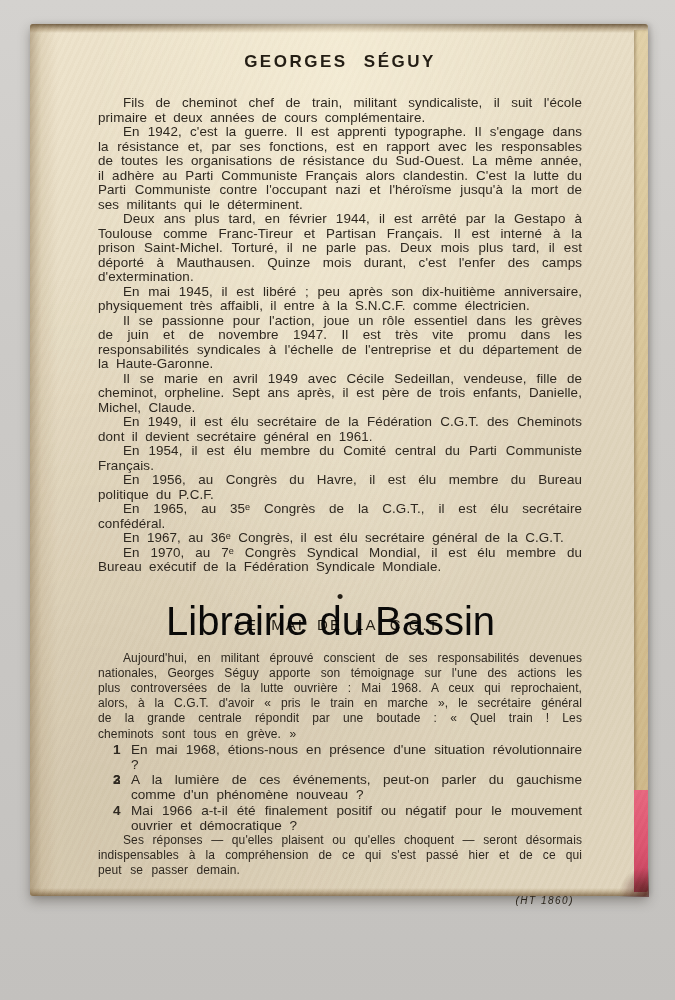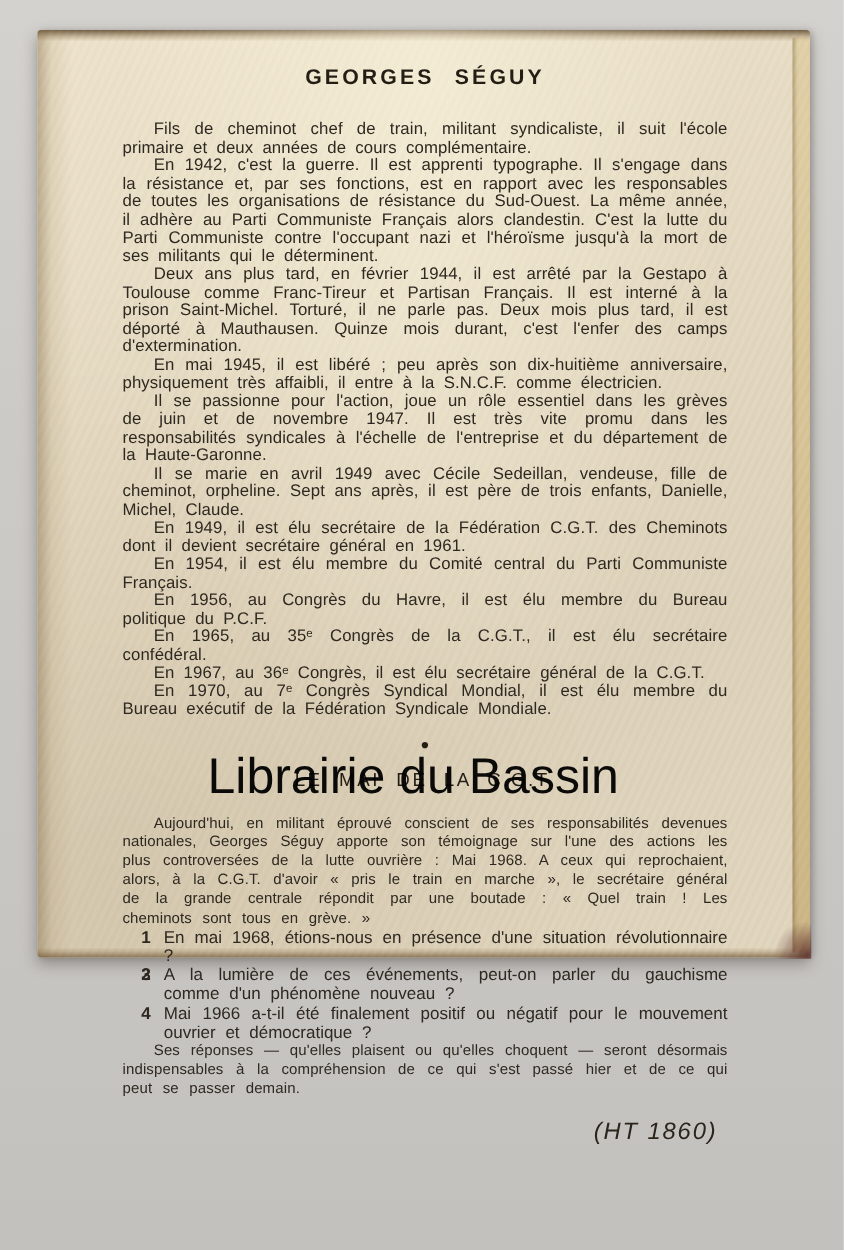--- a/index.html
+++ b/index.html
@@ -2,21 +2,21 @@
 <html><head>
 <meta charset="utf-8">
 <style>
   html,body{margin:0;padding:0;}
   body{
     width:675px;height:1000px;position:relative;overflow:hidden;
     background:linear-gradient(180deg,#d4d2cf 0%,#cccac7 35%,#c7c5c2 75%,#c3c1be 100%);
     font-family:"Liberation Sans",sans-serif;
   }
   .book{
-    position:absolute;left:30px;top:24px;width:618px;height:742px;
+    position:absolute;left:30px;top:24px;width:618px;height:872px;
     background:linear-gradient(160deg,#eee4cc 0%,#e8decб 0%,#e9dfc7 22%,#e3d8c0 45%,#ddd2ba 70%,#e1d6be 100%);
     background:linear-gradient(160deg,#eee4cc 0%,#e9dfc7 22%,#e3d8c0 45%,#ddd2ba 70%,#e1d6be 100%);
     border-radius:3px;
     box-shadow:0 5px 12px rgba(40,35,30,.35), 2px 0 4px rgba(40,35,30,.15);
   }
   .book::after{
     content:"";position:absolute;inset:0;border-radius:3px;pointer-events:none;
     background:
       radial-gradient(ellipse at 50% 6%,rgba(255,249,228,.45),transparent 55%),
       radial-gradient(ellipse at 10% 95%,rgba(135,108,70,.10),transparent 50%),
@@ -43,21 +43,21 @@
   .sep{text-align:center;font-size:19px;line-height:19px;margin:12px 0 10px;color:#241e15;}
   .section-title{margin:0 0 18px 0;text-align:center;font-size:15px;font-weight:normal;
     letter-spacing:2px;word-spacing:7px;color:#231d14;}
   .intro p,.closing{margin:0;font-size:12px;line-height:15.2px;text-align:justify;
     text-indent:25px;letter-spacing:.1px;word-spacing:5px;}
   .questions{margin:0;padding:0;list-style:none;}
   .questions li{position:relative;padding-left:33px;font-size:13.6px;line-height:15.2px;
     text-align:justify;word-spacing:4px;}
   .qnum{position:absolute;left:15px;top:0;font-weight:bold;}
   .catalog{margin-top:16px;text-align:right;padding-right:8px;font-style:italic;
-    font-size:19px;letter-spacing:1.5px;color:#2a241b;}
+    font-size:10px;letter-spacing:1.5px;color:#2a241b;}
   .watermark{position:absolute;left:166px;top:601px;z-index:6;white-space:nowrap;
     font-size:40px;line-height:40px;font-weight:normal;opacity:.95;pointer-events:none;}
 </style>
 </head>
 <body>
 
 <div class="book">
   <div class="edge-top"></div>
   <div class="edge-left"></div>
   <div class="edge-bottom"></div>

